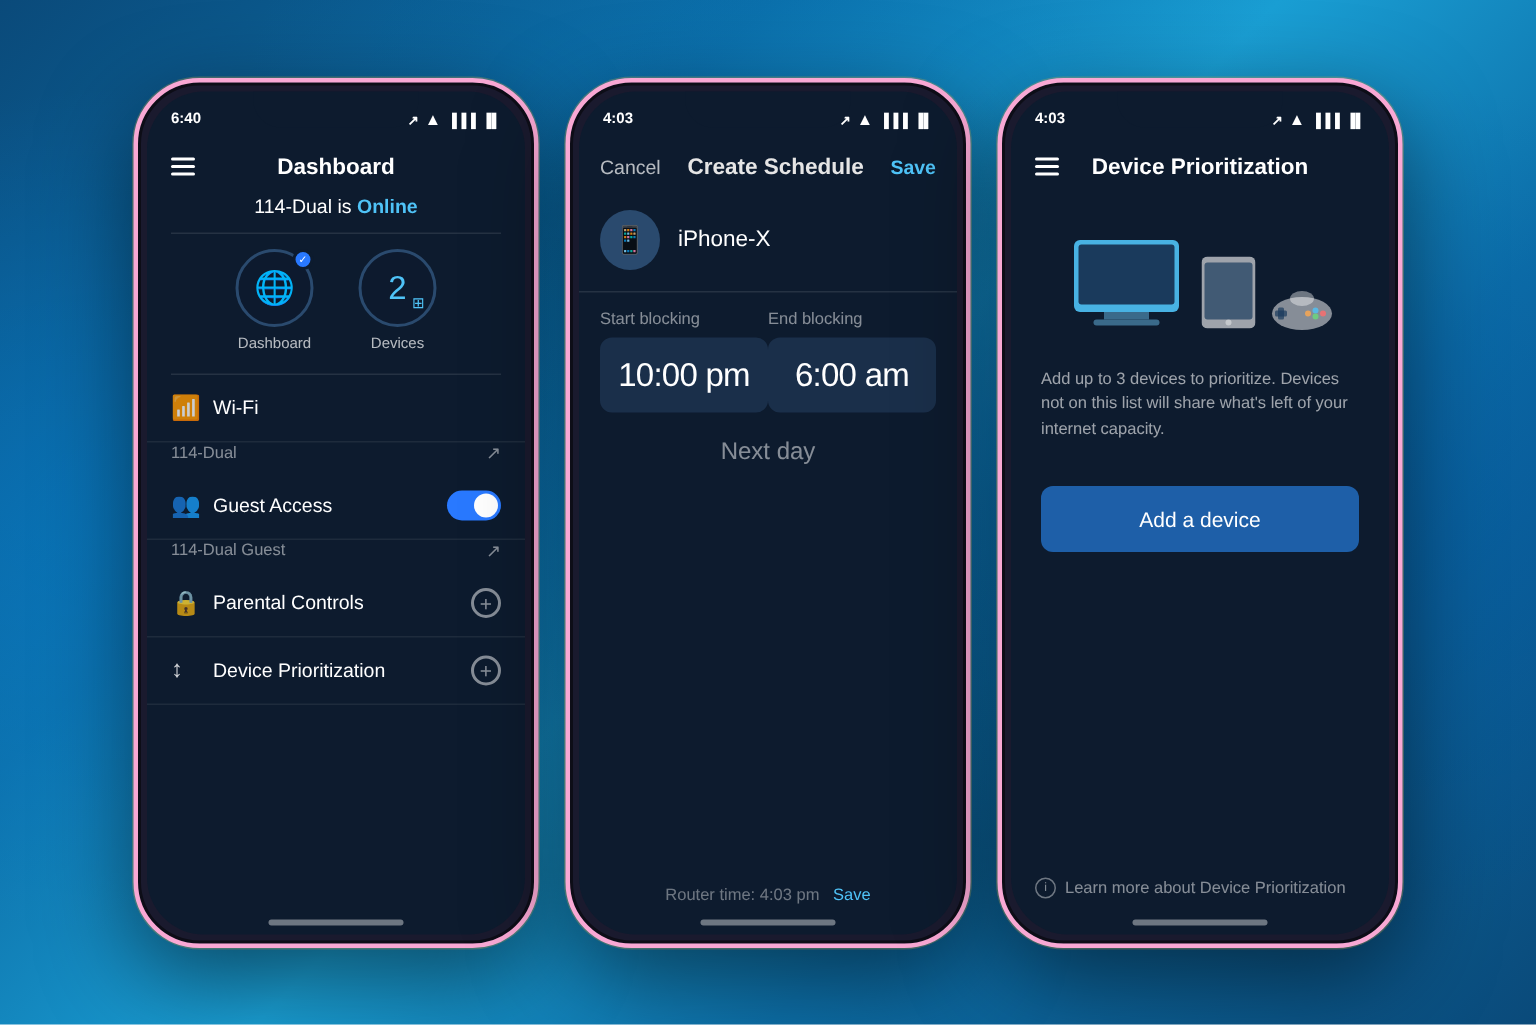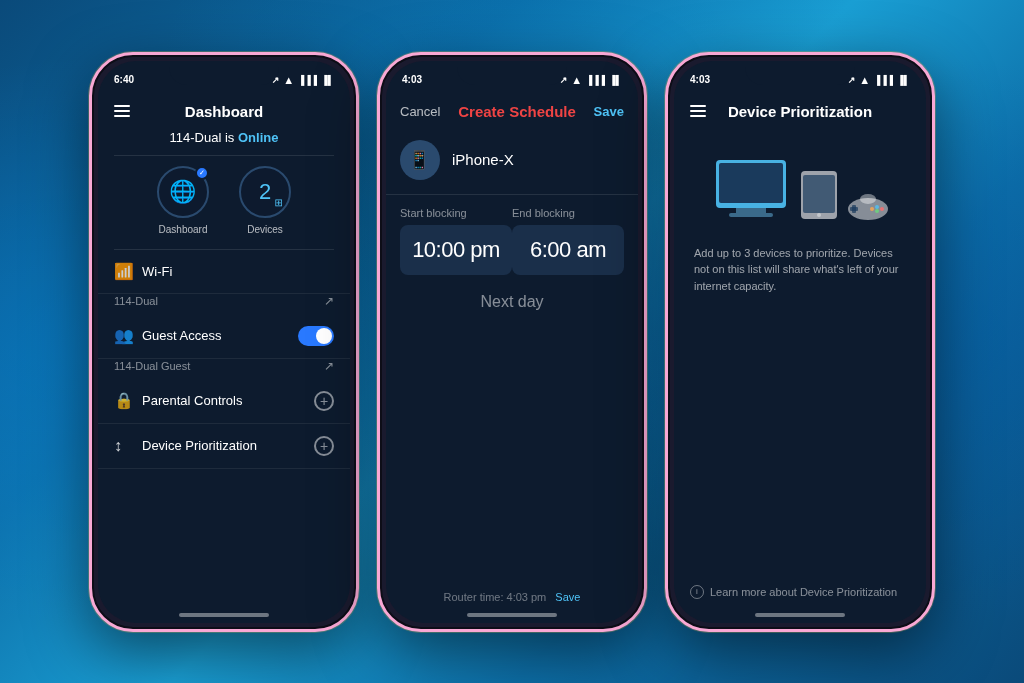--- a/index.html
+++ b/index.html
@@ -285,21 +285,21 @@
       justify-content: space-between;
       padding: 4px 14px 10px;
     }
 
     .schedule-cancel {
       color: rgba(255,255,255,0.7);
       font-size: 13px;
     }
 
     .schedule-title {
-      color: #ef4444;
+      color: #e5e5e5;
       font-size: 15px;
       font-weight: 600;
     }
 
     .schedule-save {
       color: #4fc3f7;
       font-size: 13px;
       font-weight: 600;
     }
 
@@ -650,20 +650,21 @@
           <circle cx="30" cy="16" r="2" fill="#4fc3f7" opacity="0.8"></circle>
           <circle cx="35" cy="18" r="2" fill="#ff6b6b" opacity="0.8"></circle>
           <circle cx="30" cy="20" r="2" fill="#69db7c" opacity="0.8"></circle>
           <circle cx="25" cy="18" r="2" fill="#ffa94d" opacity="0.8"></circle>
           <ellipse cx="21" cy="8" rx="8" ry="5" fill="rgba(255,255,255,0.4)"></ellipse>
         </svg>
       </div>
 
       <div class="priority-desc">Add up to 3 devices to prioritize. Devices not on this list will share what's left of your internet capacity.</div>
 
+      <div class="add-device-btn">Add a device</div>
 
       <div class="learn-more-row">
         <div class="info-circle">i</div>
         <span>Learn more about Device Prioritization</span>
       </div>
     </div>
     <div class="home-indicator"></div>
   </div>
 </div>
 

